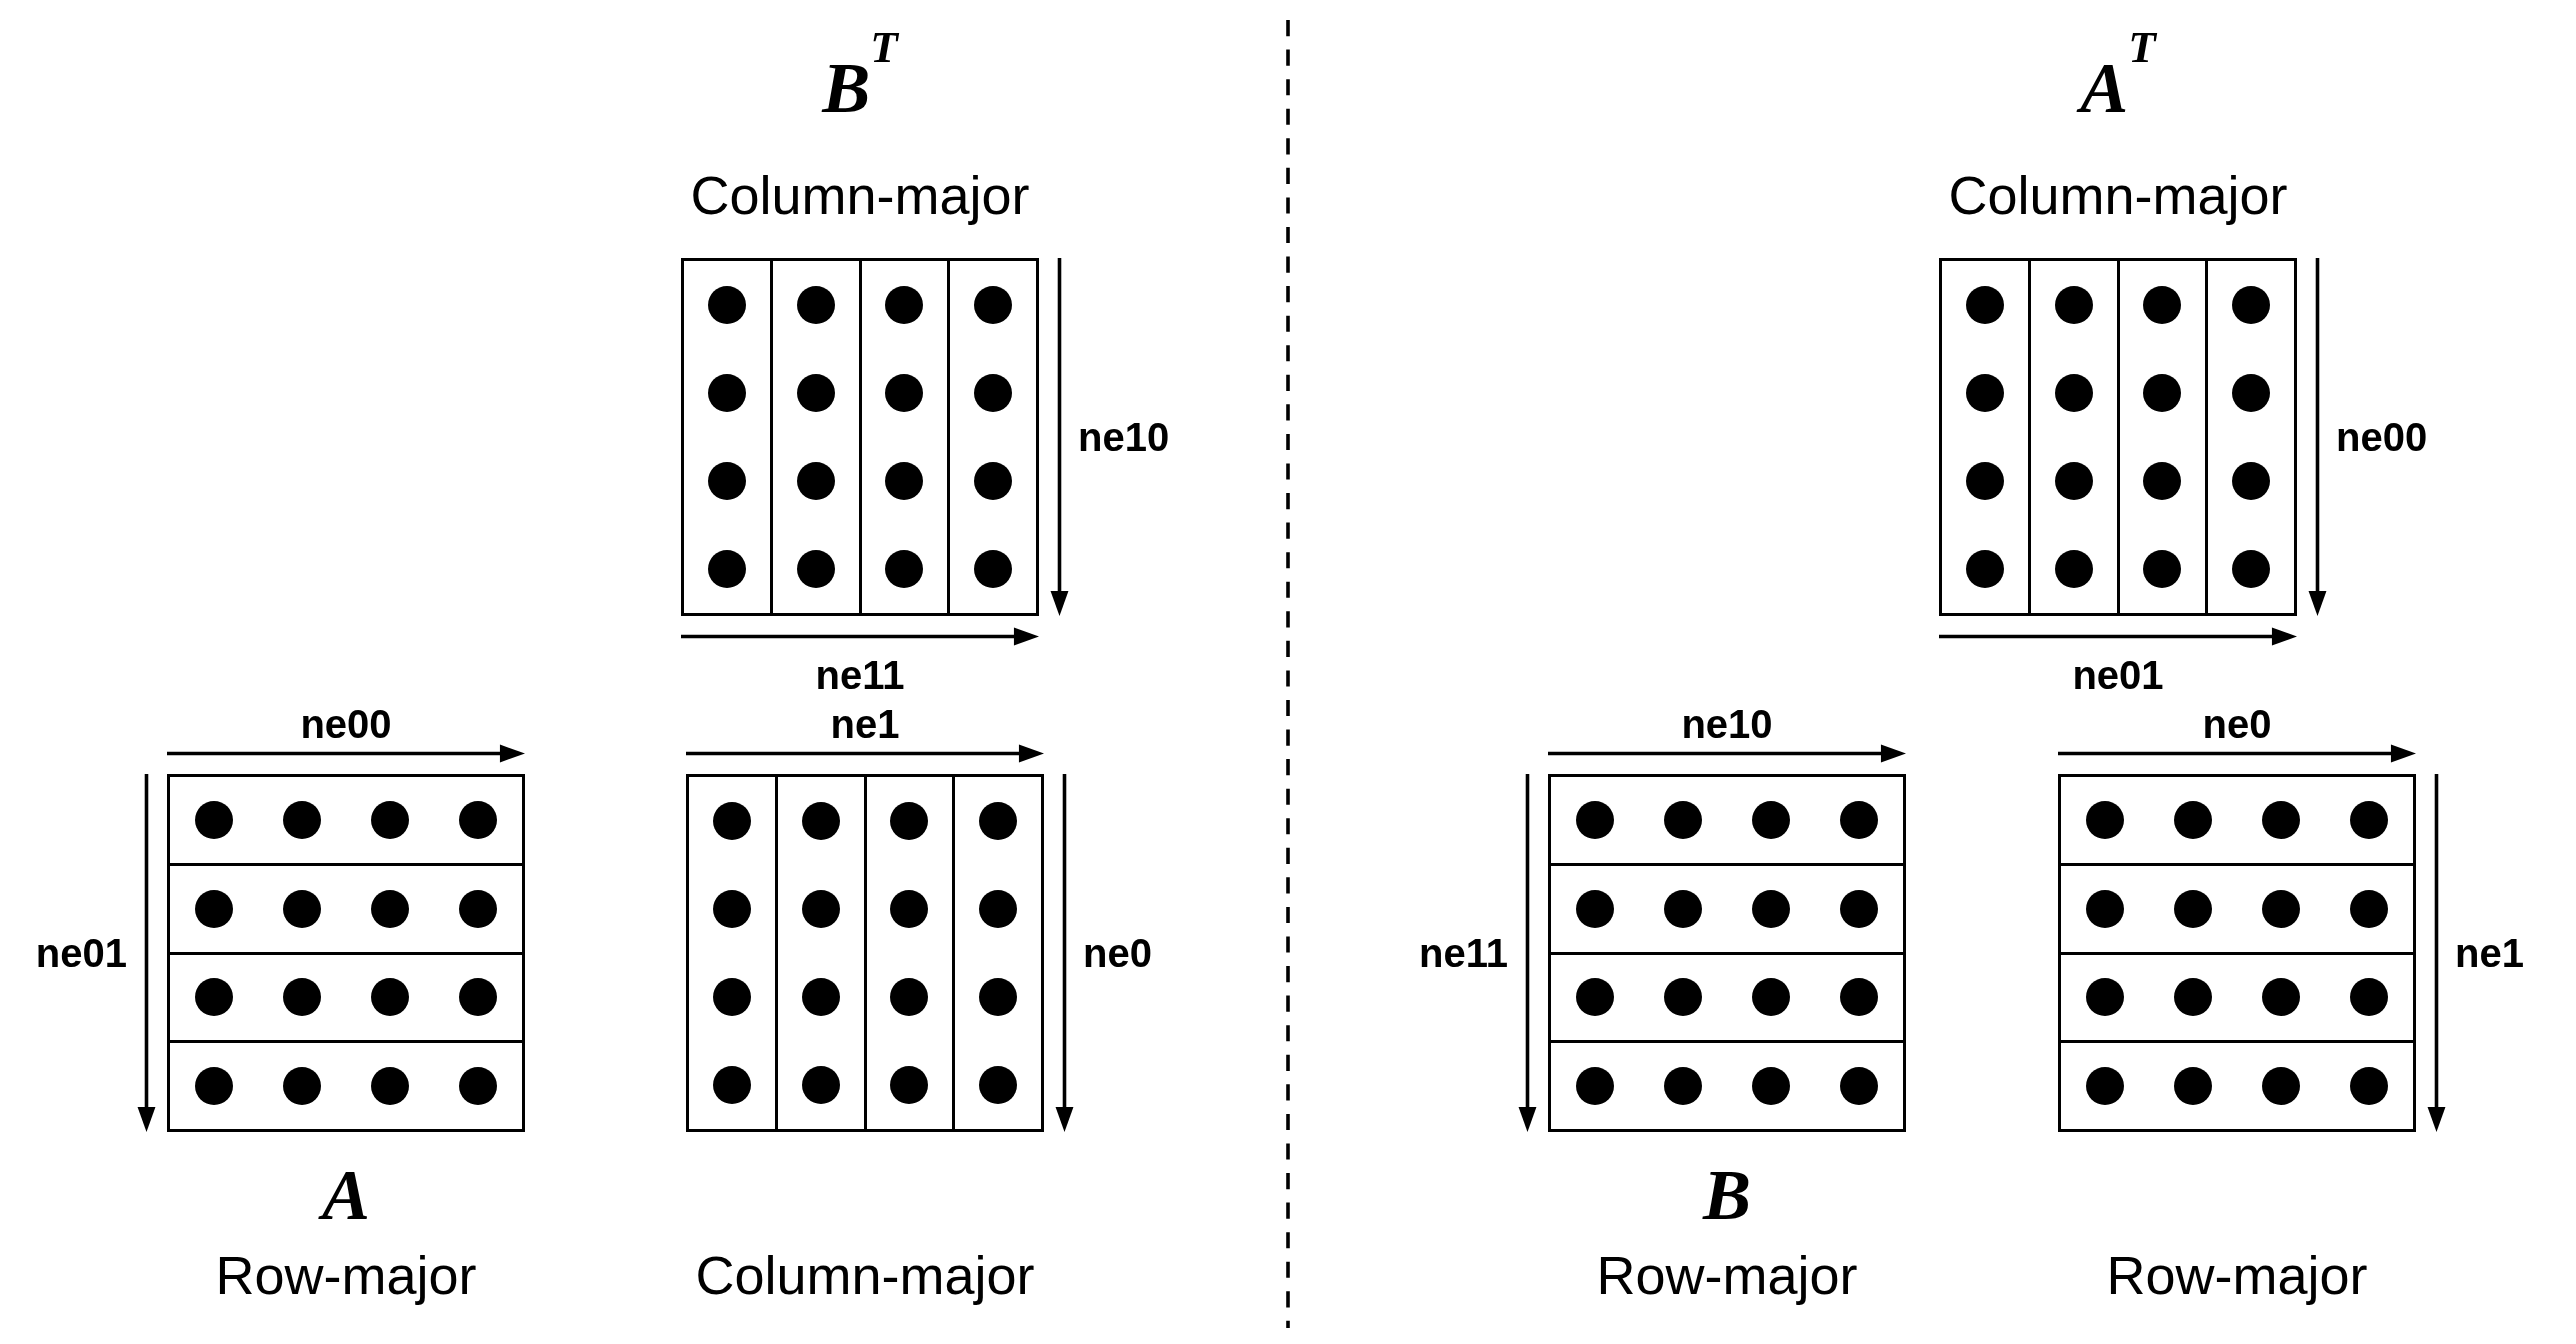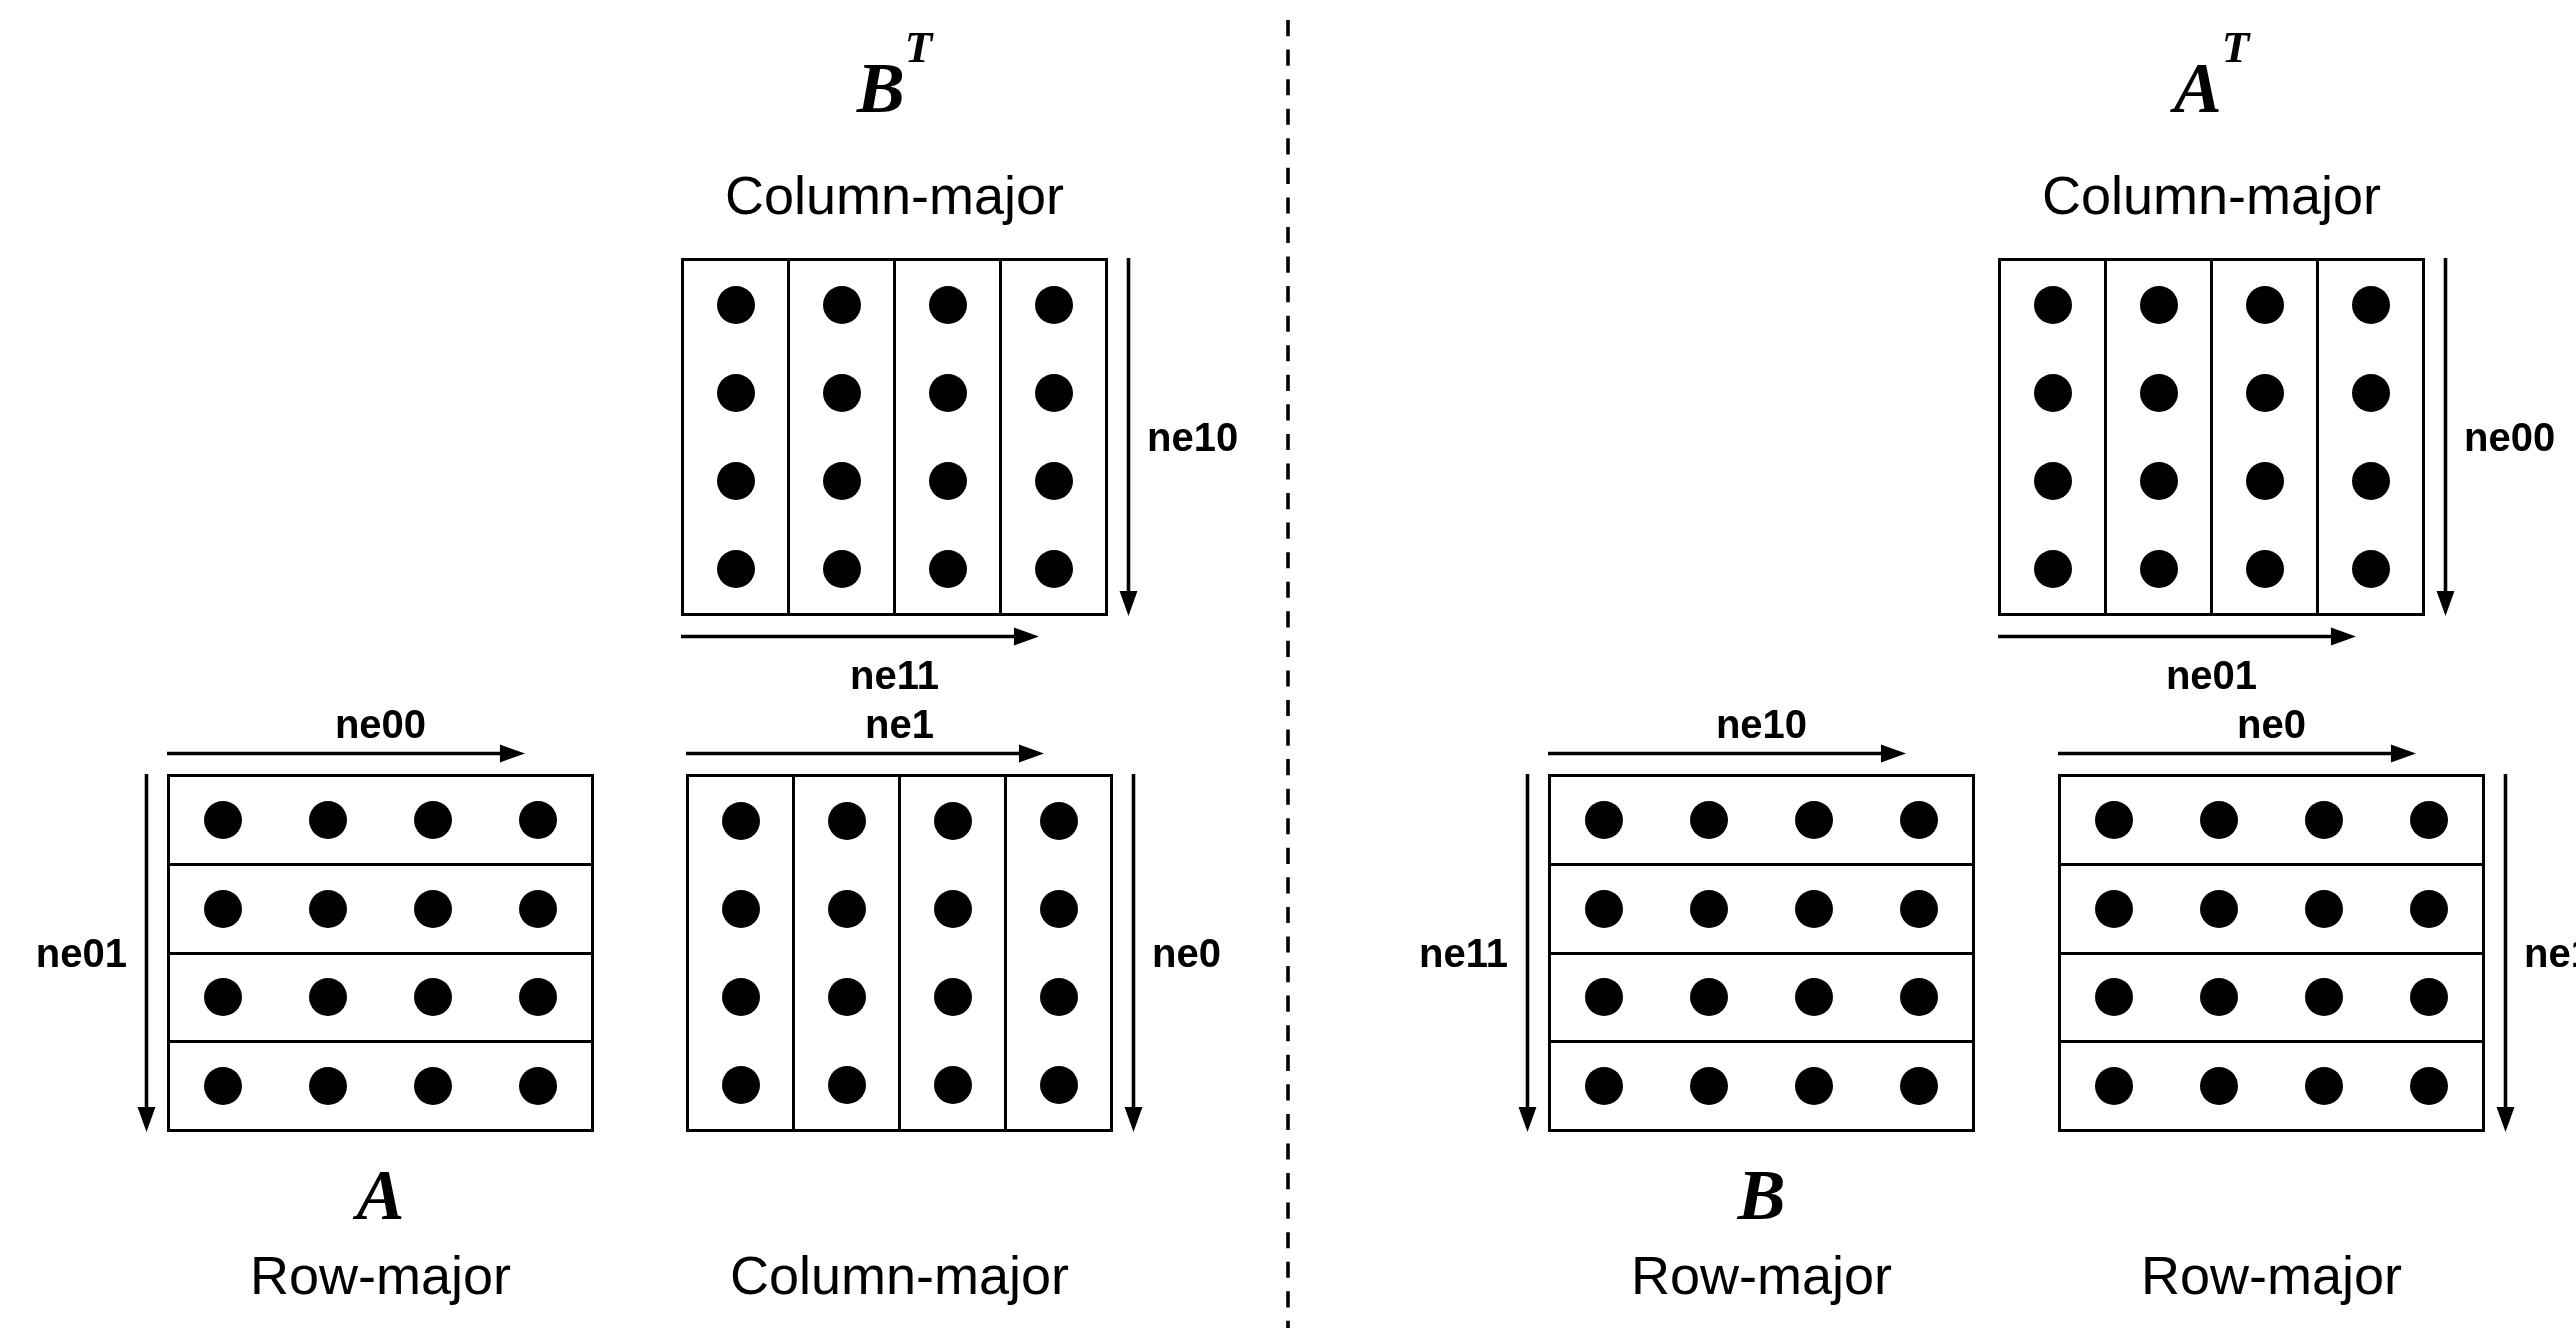--- a/index.html
+++ b/index.html
@@ -1,20 +1,20 @@
 <!DOCTYPE html>
 <html style="font-size:14.3px"><head>
 <meta charset="utf-8">
 <style>
   * { margin:0; padding:0; box-sizing:border-box; }
   html, body { width:2576px; height:1344px; background:#ffffff; }
   body { font-family:"Liberation Sans", sans-serif; color:#000; }
   #stage { position:relative; width:2576px; height:1344px; overflow:hidden; background:#fff; }
 
-  .mblock { position:absolute; width:427px; height:358px; }
+  .mblock { position:absolute; width:358px; height:358px; }
 
   .matrix { position:absolute; inset:0; border:3.6px solid #000; display:flex; background:#fff; }
   .matrix.row-major { flex-direction:column; }
   .matrix.column-major { flex-direction:row; }
   .matrix.row-major .mcell { flex:1; display:flex; flex-direction:row; align-items:center; justify-content:space-around; border-bottom:3.6px solid #000; }
   .matrix.row-major .mcell:last-child { border-bottom:none; }
   .matrix.column-major .mcell { flex:1; display:flex; flex-direction:column; align-items:center; justify-content:space-around; border-right:3.6px solid #000; }
   .matrix.column-major .mcell:last-child { border-right:none; }
   .dot { width:38px; height:38px; border-radius:50%; background:#000; flex:0 0 auto; }
 
@@ -170,21 +170,21 @@
           <div class="dot"></div>
         </div>
       </div>
     <div class="msub below">Column-major</div>
   </div>
 
   <svg class="divider" style="left:1270px; top:20px;" width="36" height="1308" viewBox="0 0 40 1460">
     <line x1="20" y1="0" x2="20" y2="1460" stroke="#000" stroke-width="4" stroke-dasharray="18 15"></line>
   </svg>
 
-  <div class="mblock" style="left:1998px; top:258px;">
+  <div class="mblock" style="left:1939px; top:258px;">
     <div class="mtitle above"><i>A</i><sup>T</sup></div>
     <div class="msub above">Column-major</div>
     <div class="matrix column-major">
         <div class="mcell">
           <div class="dot"></div>
           <div class="dot"></div>
           <div class="dot"></div>
           <div class="dot"></div>
         </div>
         <div class="mcell">

